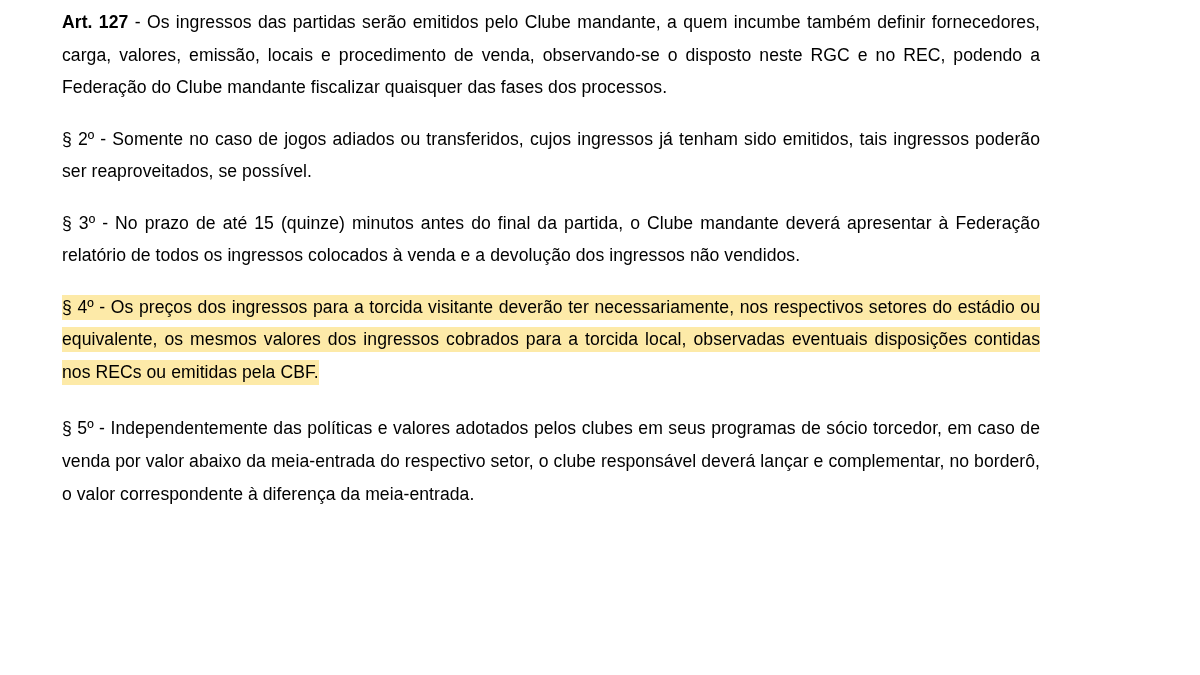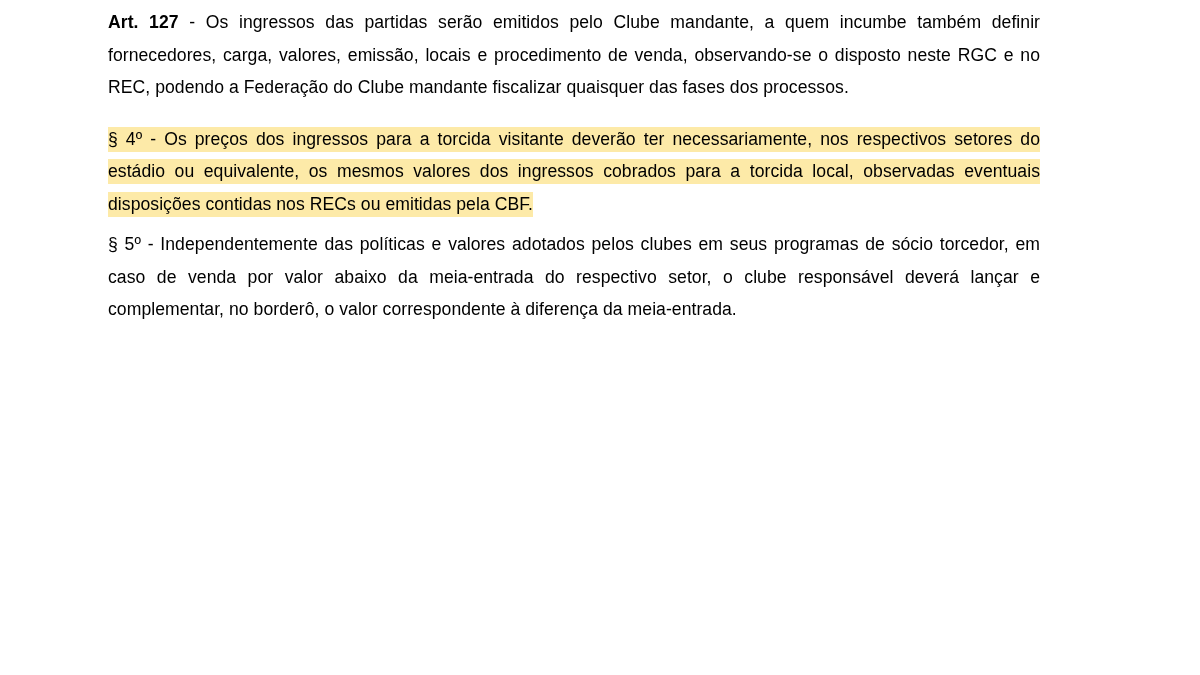--- a/index.html
+++ b/index.html
@@ -13,21 +13,21 @@
     overflow: hidden;
     font-family: "Liberation Sans", sans-serif;
     color: #000000;
   }
   .page {
     position: relative;
     width: 1200px;
     height: 675px;
     background: #ffffff;
     box-sizing: border-box;
-    padding: 6px 160px 0 108px;
+    padding: 6px 160px 0 62px;
   }
   .para {
     font-size: 17.6px;
     line-height: 1.85;
     text-align: justify;
     text-justify: inter-word;
     margin: 0 0 19px 0;
     letter-spacing: 0.05px;
   }
   .para:last-child {
@@ -36,34 +36,40 @@
   .art-label {
     font-weight: bold;
   }
   .highlight .hl-text {
     background-color: #fdeaa8;
     box-decoration-break: clone;
     -webkit-box-decoration-break: clone;
     padding: 2px 0 3px 0;
   }
   .para.highlight {
-    margin-bottom: 8px;
+    margin-bottom: 24px;
   }
 </style>
 </head>
 <body>
 
 <div class="page">
 
   <p class="para">
     <span class="art-label">Art. 127</span><span> - </span><span>Os ingressos das partidas serão emitidos pelo Clube mandante, a quem incumbe também definir fornecedores, carga, valores, emissão, locais e procedimento de venda, observando-se o disposto neste RGC e no REC, podendo a Federação do Clube mandante fiscalizar quaisquer das fases dos processos.</span>
   </p>
 
 
+  <p class="para">
+    <span>§ 2º - Somente no caso de jogos adiados ou transferidos, cujos ingressos já tenham sido emitidos, tais ingressos poderão ser reaproveitados, se possível.</span>
+  </p>
 
+  <p class="para">
+    <span>§ 3º - No prazo de até 15 (quinze) minutos antes do final da partida, o Clube mandante deverá apresentar à Federação relatório de todos os ingressos colocados à venda e a devolução dos ingressos não vendidos.</span>
+  </p>
 
   <p class="para highlight">
     <span class="hl-text">§ 4º - Os preços dos ingressos para a torcida visitante deverão ter necessariamente, nos respectivos setores do estádio ou equivalente, os mesmos valores dos ingressos cobrados para a torcida local, observadas eventuais disposições contidas nos RECs ou emitidas pela CBF.</span>
   </p>
 
   <p class="para">
     <span>§ 5º - Independentemente das políticas e valores adotados pelos clubes em seus programas de sócio torcedor, em caso de venda por valor abaixo da meia-entrada do respectivo setor, o clube responsável deverá lançar e complementar, no borderô, o valor correspondente à diferença da meia-entrada.</span>
   </p>
 
 </div>

